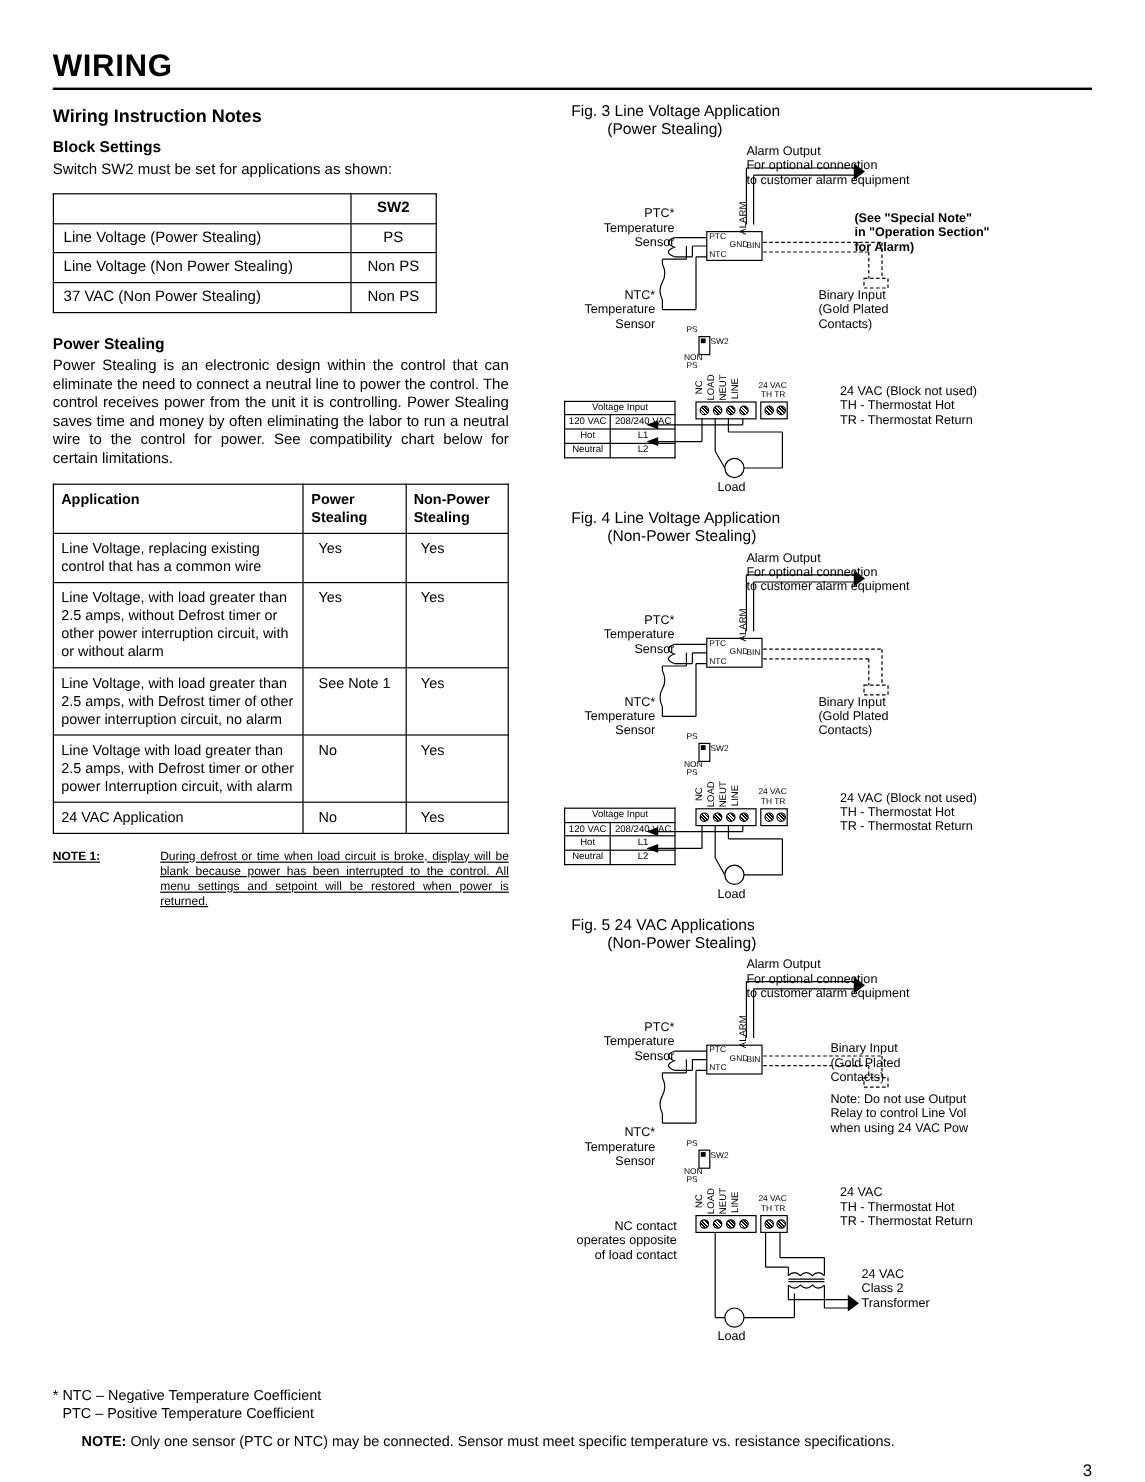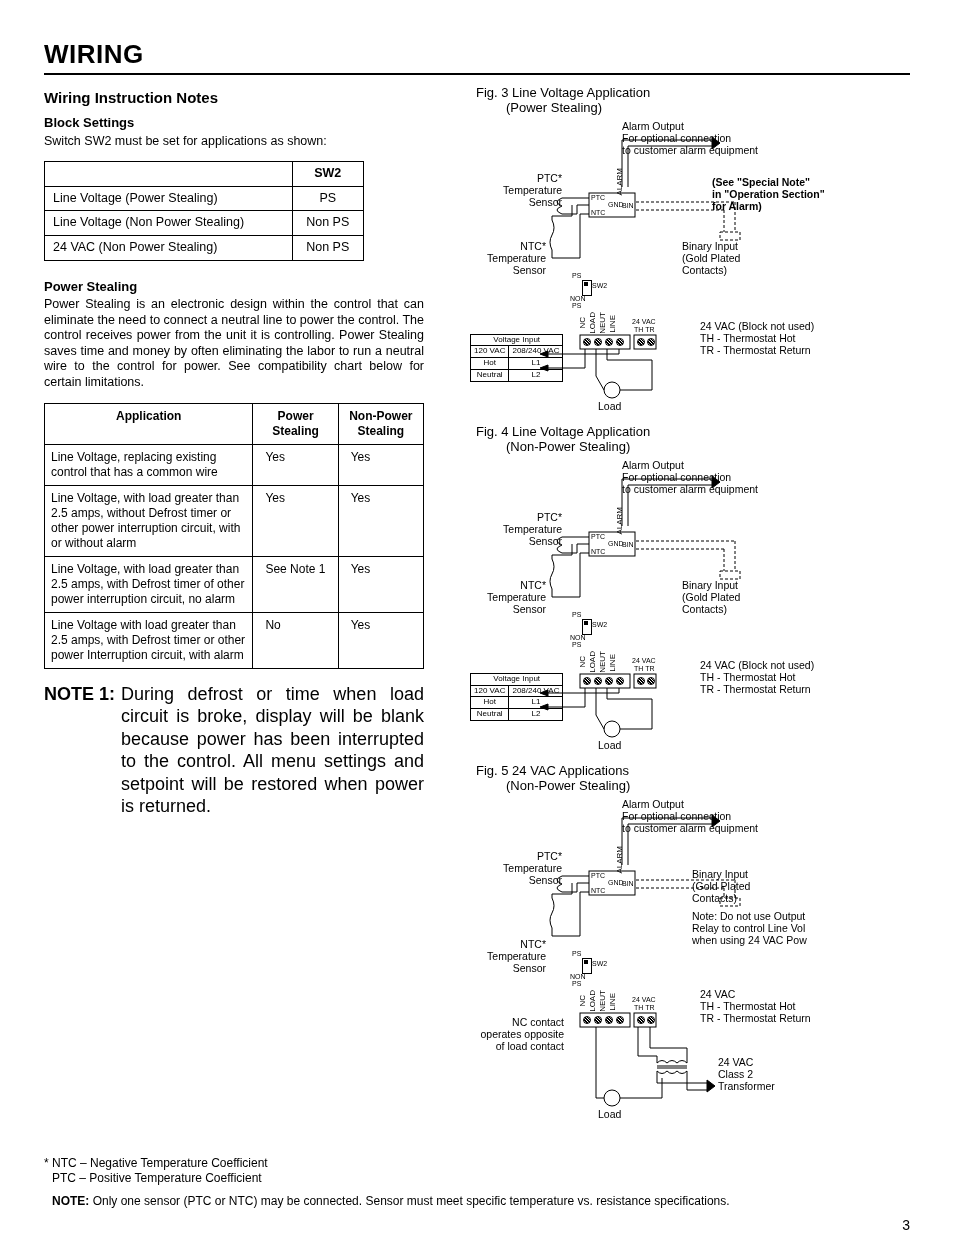--- a/index.html
+++ b/index.html
@@ -63,30 +63,31 @@
     border-collapse: collapse;
     width: 100%;
     margin-bottom: 14px;
   }
   table.compat th, table.compat td {
     border: 1px solid #000;
     padding: 5px 6px;
     font-size: 12px;
     vertical-align: top;
   }
-  table.compat th { text-align: center; font-weight: bold; }
+  table.compat th { text-align: left; font-weight: bold; }
   table.compat td.c { text-align: left; padding-left:12px; width:60px;}
   .note-hang {
     display: flex;
     gap: 6px;
-    font-size: 18px;
+    font-size: 10px;
     margin-bottom: 10px;
+    text-decoration: underline;
   }
   .note-hang .label { font-weight: bold; flex: none; }
-  .note-hang .text { text-align: justify; }
+  .note-hang .text { text-align: justify; margin-left: 44px; }
   .fig-title {
     font-weight: normal;
     font-size: 13px;
     margin: 0 0 2px 24px;
     line-height: 1.2;
   }
   .fig-title .sub { display:block; margin-left: 30px;}
   .diagram {
     position: relative;
     width: 380px;
@@ -135,21 +136,21 @@
     position:absolute;
     left:1px;top:1px;width:4px;height:4px;background:#000;
   }
   .foot-star {
     font-size: 12px;
     margin-top: 24px;
   }
   .foot-note {
     font-size: 12px;
     margin-top: 8px;
-    margin-left: 8px;
+    margin-left: 24px;
   }
   .foot-note .b { font-weight: bold; }
   .page-num {
     text-align: right;
     font-size: 14px;
     margin-top: 8px;
   }
   .dashed { stroke-dasharray: 3 2; }
   .bold-special { font-weight: bold; }
 </style>
@@ -176,21 +177,21 @@
       </tr>
       <tr>
         <td>Line Voltage (Power Stealing)</td>
         <td class="center">PS</td>
       </tr>
       <tr>
         <td>Line Voltage (Non Power Stealing)</td>
         <td class="center">Non PS</td>
       </tr>
       <tr>
-        <td>24 VAC (Non Power Stealing)</td>
+        <td>37 VAC (Non Power Stealing)</td>
         <td class="center">Non PS</td>
       </tr>
     </tbody>
       </table>
 
     <div class="h3b">Power Stealing</div>
     <div class="body-text" style="text-align:justify;">Power Stealing is an electronic design within the control that can eliminate the need to connect a neutral line to power the control. The control receives power from the unit it is controlling. Power Stealing saves time and money by often eliminating the labor to run a neutral wire to the control for power. See compatibility chart below for certain limitations.</div>
 
     <table class="compat">
       <tbody>
@@ -209,20 +210,25 @@
             <td class="c">Yes</td>
             <td class="c">Yes</td>
           </tr>
       <tr>
             <td>Line Voltage, with load greater than 2.5 amps, with Defrost timer of other power interruption circuit, no alarm</td>
             <td class="c">See Note 1</td>
             <td class="c">Yes</td>
           </tr>
       <tr>
             <td>Line Voltage with load greater than 2.5 amps, with Defrost timer or other power Interruption circuit, with alarm</td>
+            <td class="c">No</td>
+            <td class="c">Yes</td>
+          </tr>
+      <tr>
+            <td>24 VAC Application</td>
             <td class="c">No</td>
             <td class="c">Yes</td>
           </tr>
     </tbody>
       </table>
 
     <div class="note-hang">
       <div class="label">NOTE 1:</div>
       <div class="text">During defrost or time when load circuit is broke, display will be blank because power has been interrupted to the control. All menu settings and setpoint will be restored when power is returned.</div>
     </div>

